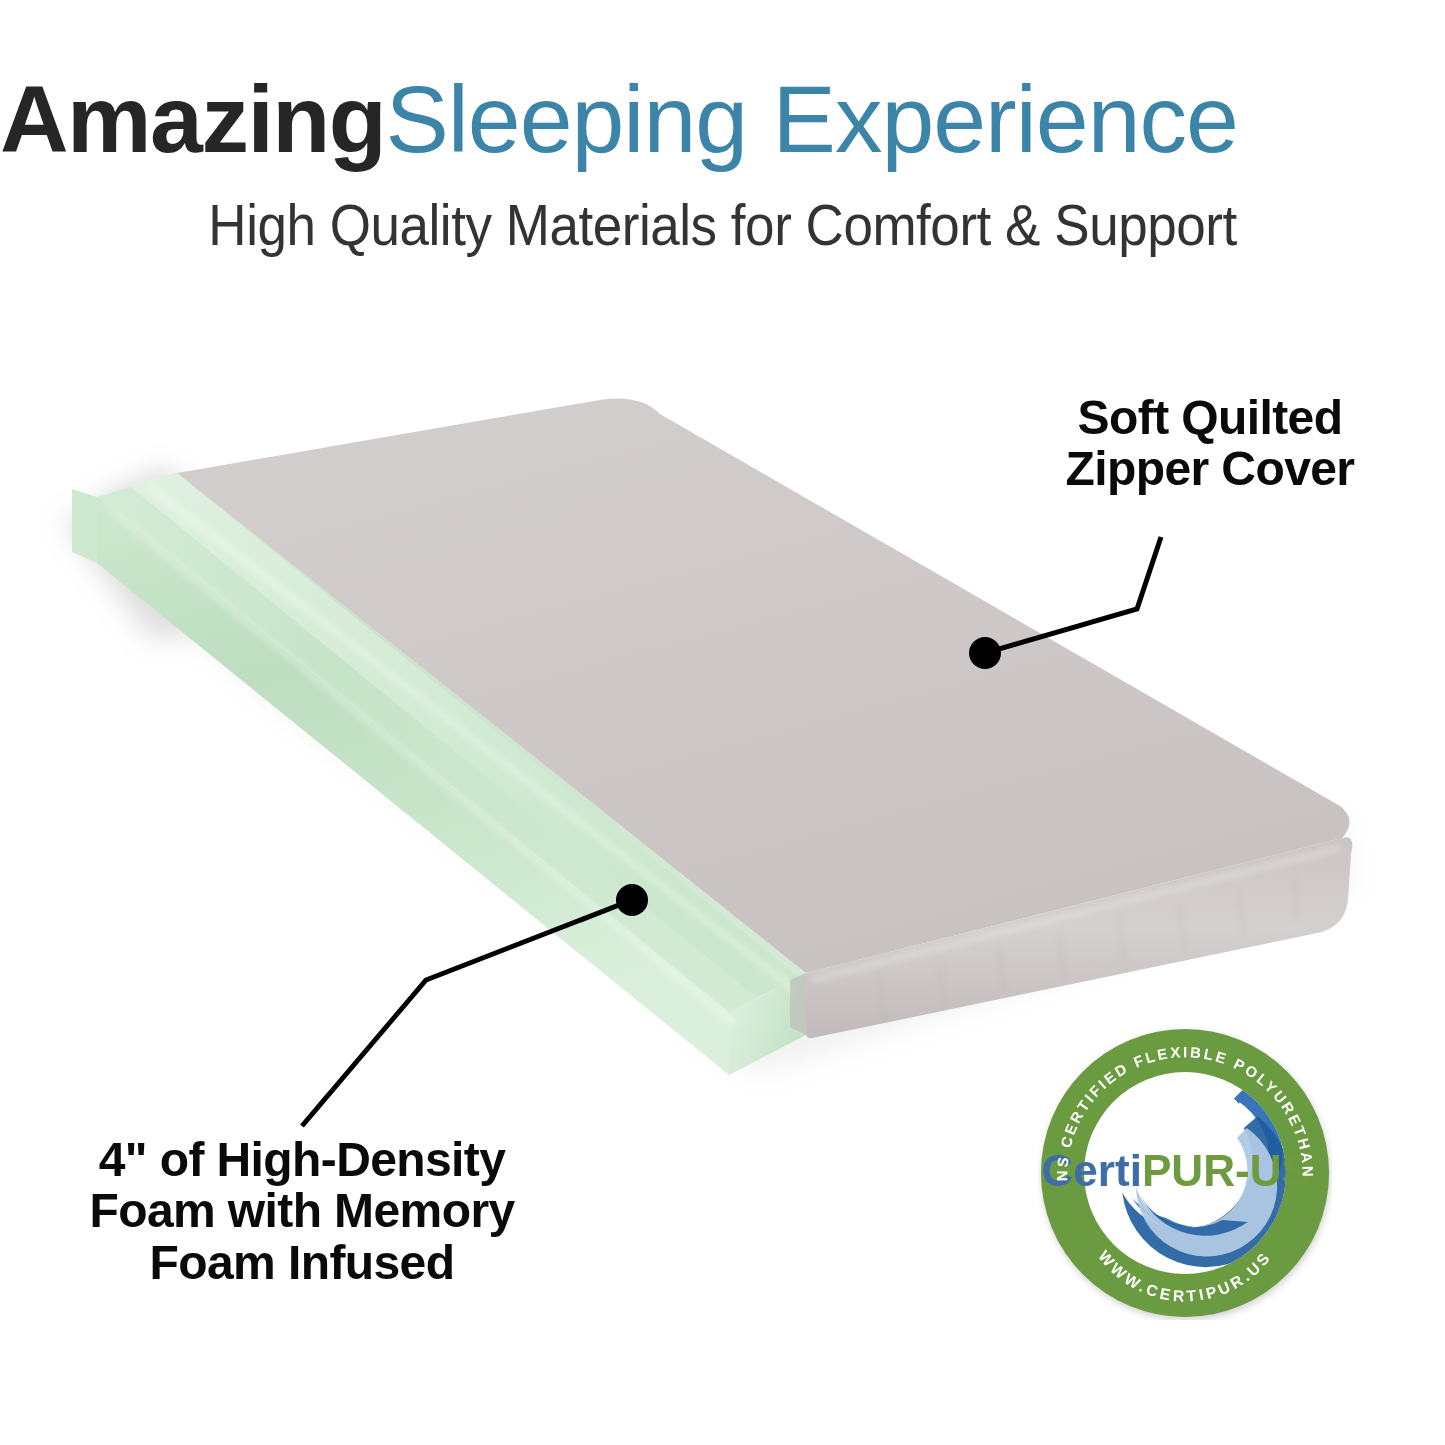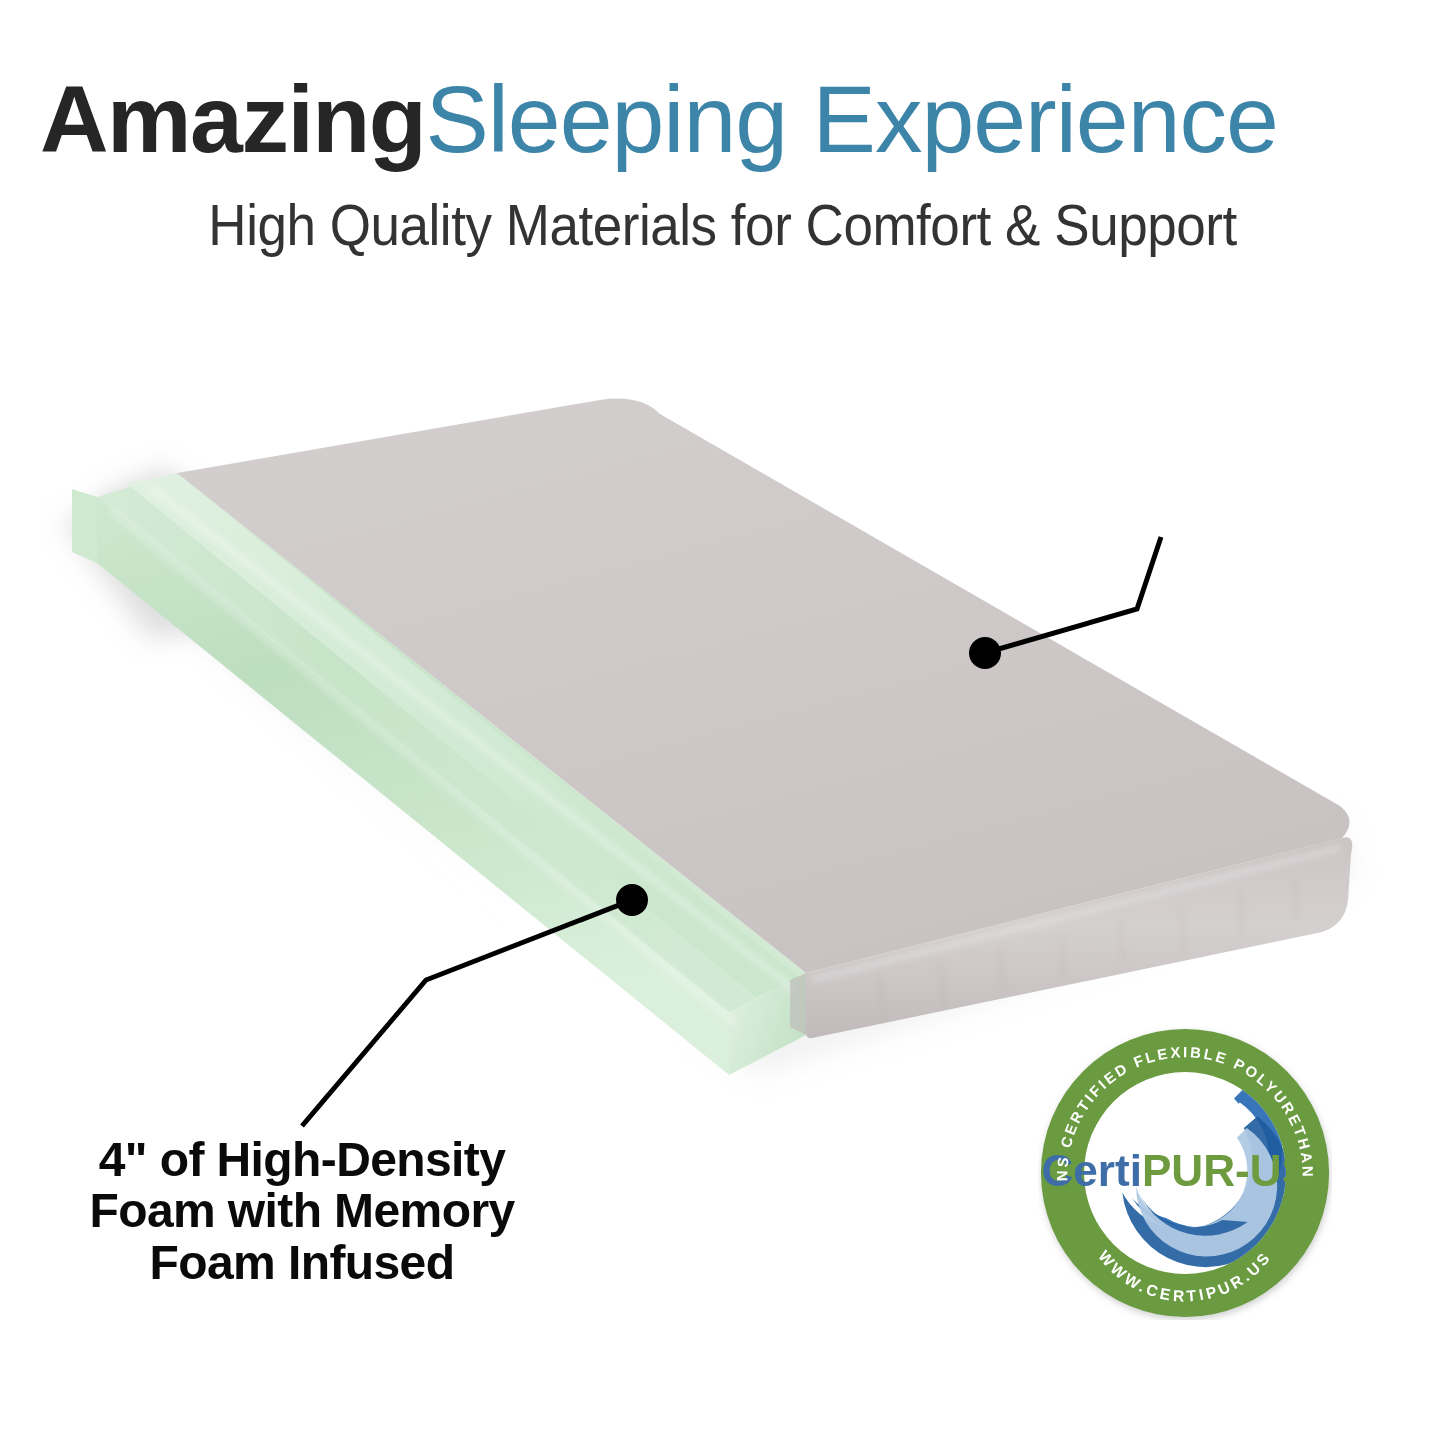--- a/index.html
+++ b/index.html
@@ -24,21 +24,20 @@
 
   
   .headline {
     position: absolute;
     left: 0;
     top: 72px;
     width: 1180px;
     text-align: center;
     line-height: 1;
     white-space: nowrap;
-    margin-left: 40px;
   }
   .headline .hl-bold {
     font-family: "Liberation Sans", sans-serif;
     font-weight: 700;
     font-size: 95px;
     color: #262626;
     letter-spacing: -1.5px;
   }
   .headline .hl-light {
     font-family: "Liberation Sans", sans-serif;
@@ -219,20 +218,22 @@
 
     <g>
       <polyline points="985,653 1137,609 1161,537" fill="none" stroke="#000000" stroke-width="5" stroke-linejoin="miter" stroke-linecap="butt"></polyline>
       <circle cx="985" cy="653" r="16" fill="#000000"></circle>
 
       <polyline points="632,900 426,980 302,1126" fill="none" stroke="#000000" stroke-width="5" stroke-linejoin="miter" stroke-linecap="butt"></polyline>
       <circle cx="632" cy="900" r="16" fill="#000000"></circle>
     </g>
   </svg>
 
+  <div class="callout" id="callout-cover">Soft Quilted
+Zipper Cover</div>
 
   <div class="callout" id="callout-foam">4" of High-Density
 Foam with Memory
 Foam Infused</div>
 
   <svg id="certipur-badge" viewBox="0 0 300 300" xmlns="http://www.w3.org/2000/svg">
     <defs>
       <path id="arcTop" d="M 30,152 A 120,120 0 0 1 270,152" fill="none"></path>
       <path id="arcBottom" d="M 41,172 A 109,109 0 0 0 259,172" fill="none"></path>
       <filter id="badgeShadow" x="-20%" y="-20%" width="140%" height="140%">

